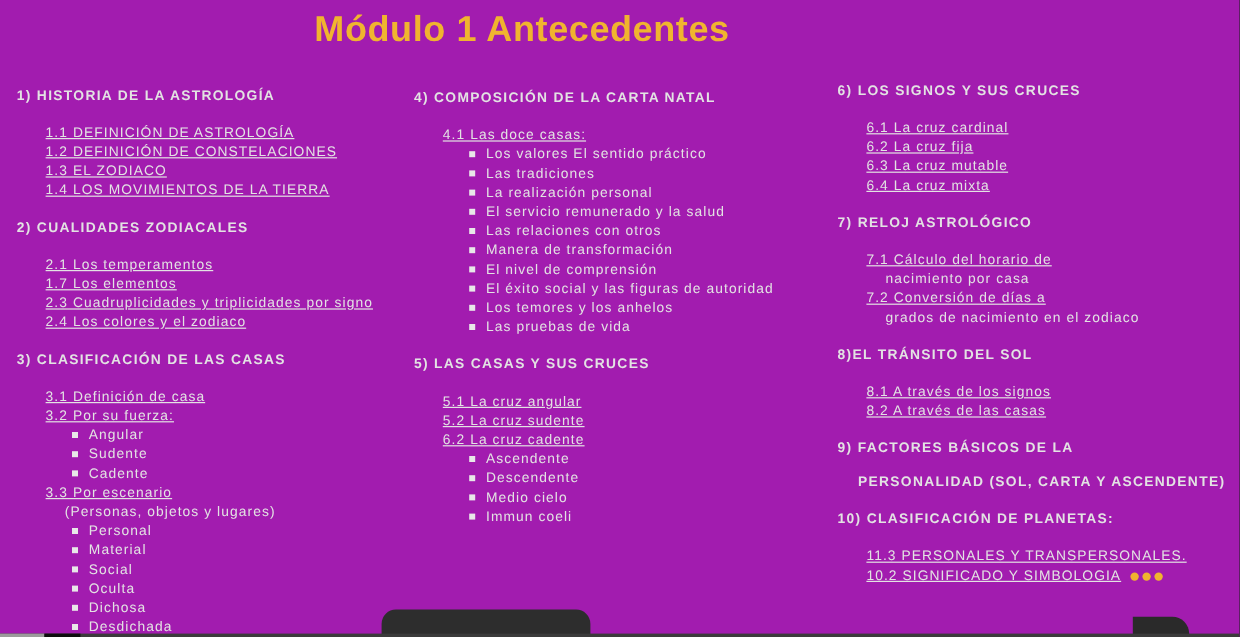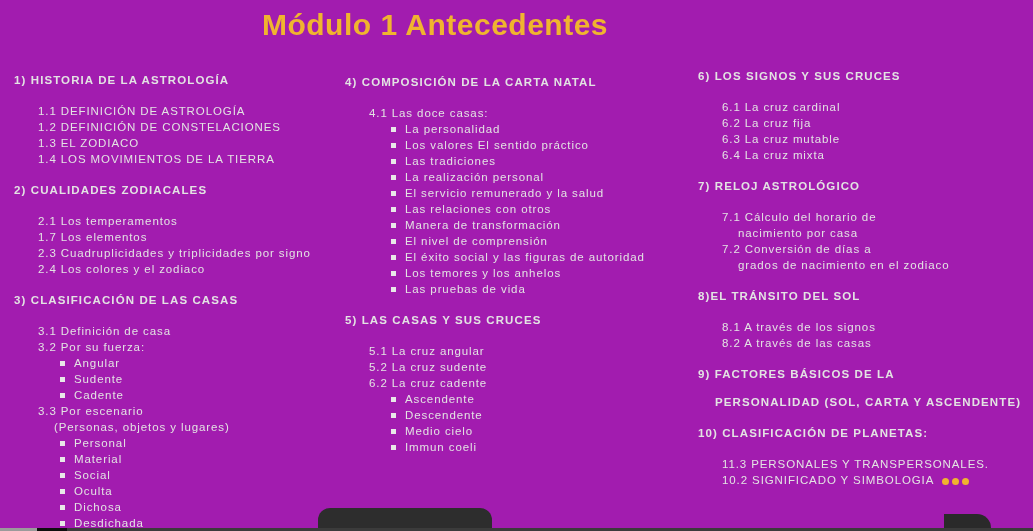--- a/index.html
+++ b/index.html
@@ -24,21 +24,21 @@
   #col-3{left:698px;top:68px;width:335px;}
   .section{margin-bottom:15px;}
   .section-heading{
     font-weight:600;
     letter-spacing:1.1px;
     margin-bottom:15px;
     white-space:nowrap;
   }
   .section-heading.tight{margin-bottom:12px;}
   .item{white-space:nowrap;}
-  .item.sub{padding-left:24px;}
+  .item.sub{padding-left:24px;text-decoration:underline;}
   .item.cont{padding-left:40px;}
   .item.headcont{padding-left:17px;font-weight:600;letter-spacing:1.1px;}
   .item.bullet{padding-left:46px;}
   .sq{
     display:inline-block;width:5px;height:5px;
     background:#e8e8e8;margin-right:9px;vertical-align:1px;
   }
   .dot{
     display:inline-block;width:7px;height:7px;border-radius:50%;
     background:#F0B42F;margin-left:3px;vertical-align:-1px;
@@ -92,21 +92,20 @@
         <div class="item bullet"><span class="sq"></span>Social</div>
         <div class="item bullet"><span class="sq"></span>Oculta</div>
         <div class="item bullet"><span class="sq"></span>Dichosa</div>
         <div class="item bullet"><span class="sq"></span>Desdichada</div>
       </div>
     </div>
   <div id="col-2" class="col">
       <div class="section">
         <div class="section-heading">4) COMPOSICIÓN DE LA CARTA NATAL</div>
         <div class="item sub">4.1 Las doce casas:</div>
-        <div class="item bullet"><span class="sq"></span>La personalidad</div>
         <div class="item bullet"><span class="sq"></span>Los valores El sentido práctico</div>
         <div class="item bullet"><span class="sq"></span>Las tradiciones</div>
         <div class="item bullet"><span class="sq"></span>La realización personal</div>
         <div class="item bullet"><span class="sq"></span>El servicio remunerado y la salud</div>
         <div class="item bullet"><span class="sq"></span>Las relaciones con otros</div>
         <div class="item bullet"><span class="sq"></span>Manera de transformación</div>
         <div class="item bullet"><span class="sq"></span>El nivel de comprensión</div>
         <div class="item bullet"><span class="sq"></span>El éxito social y las figuras de autoridad</div>
         <div class="item bullet"><span class="sq"></span>Los temores y los anhelos</div>
         <div class="item bullet"><span class="sq"></span>Las pruebas de vida</div>

